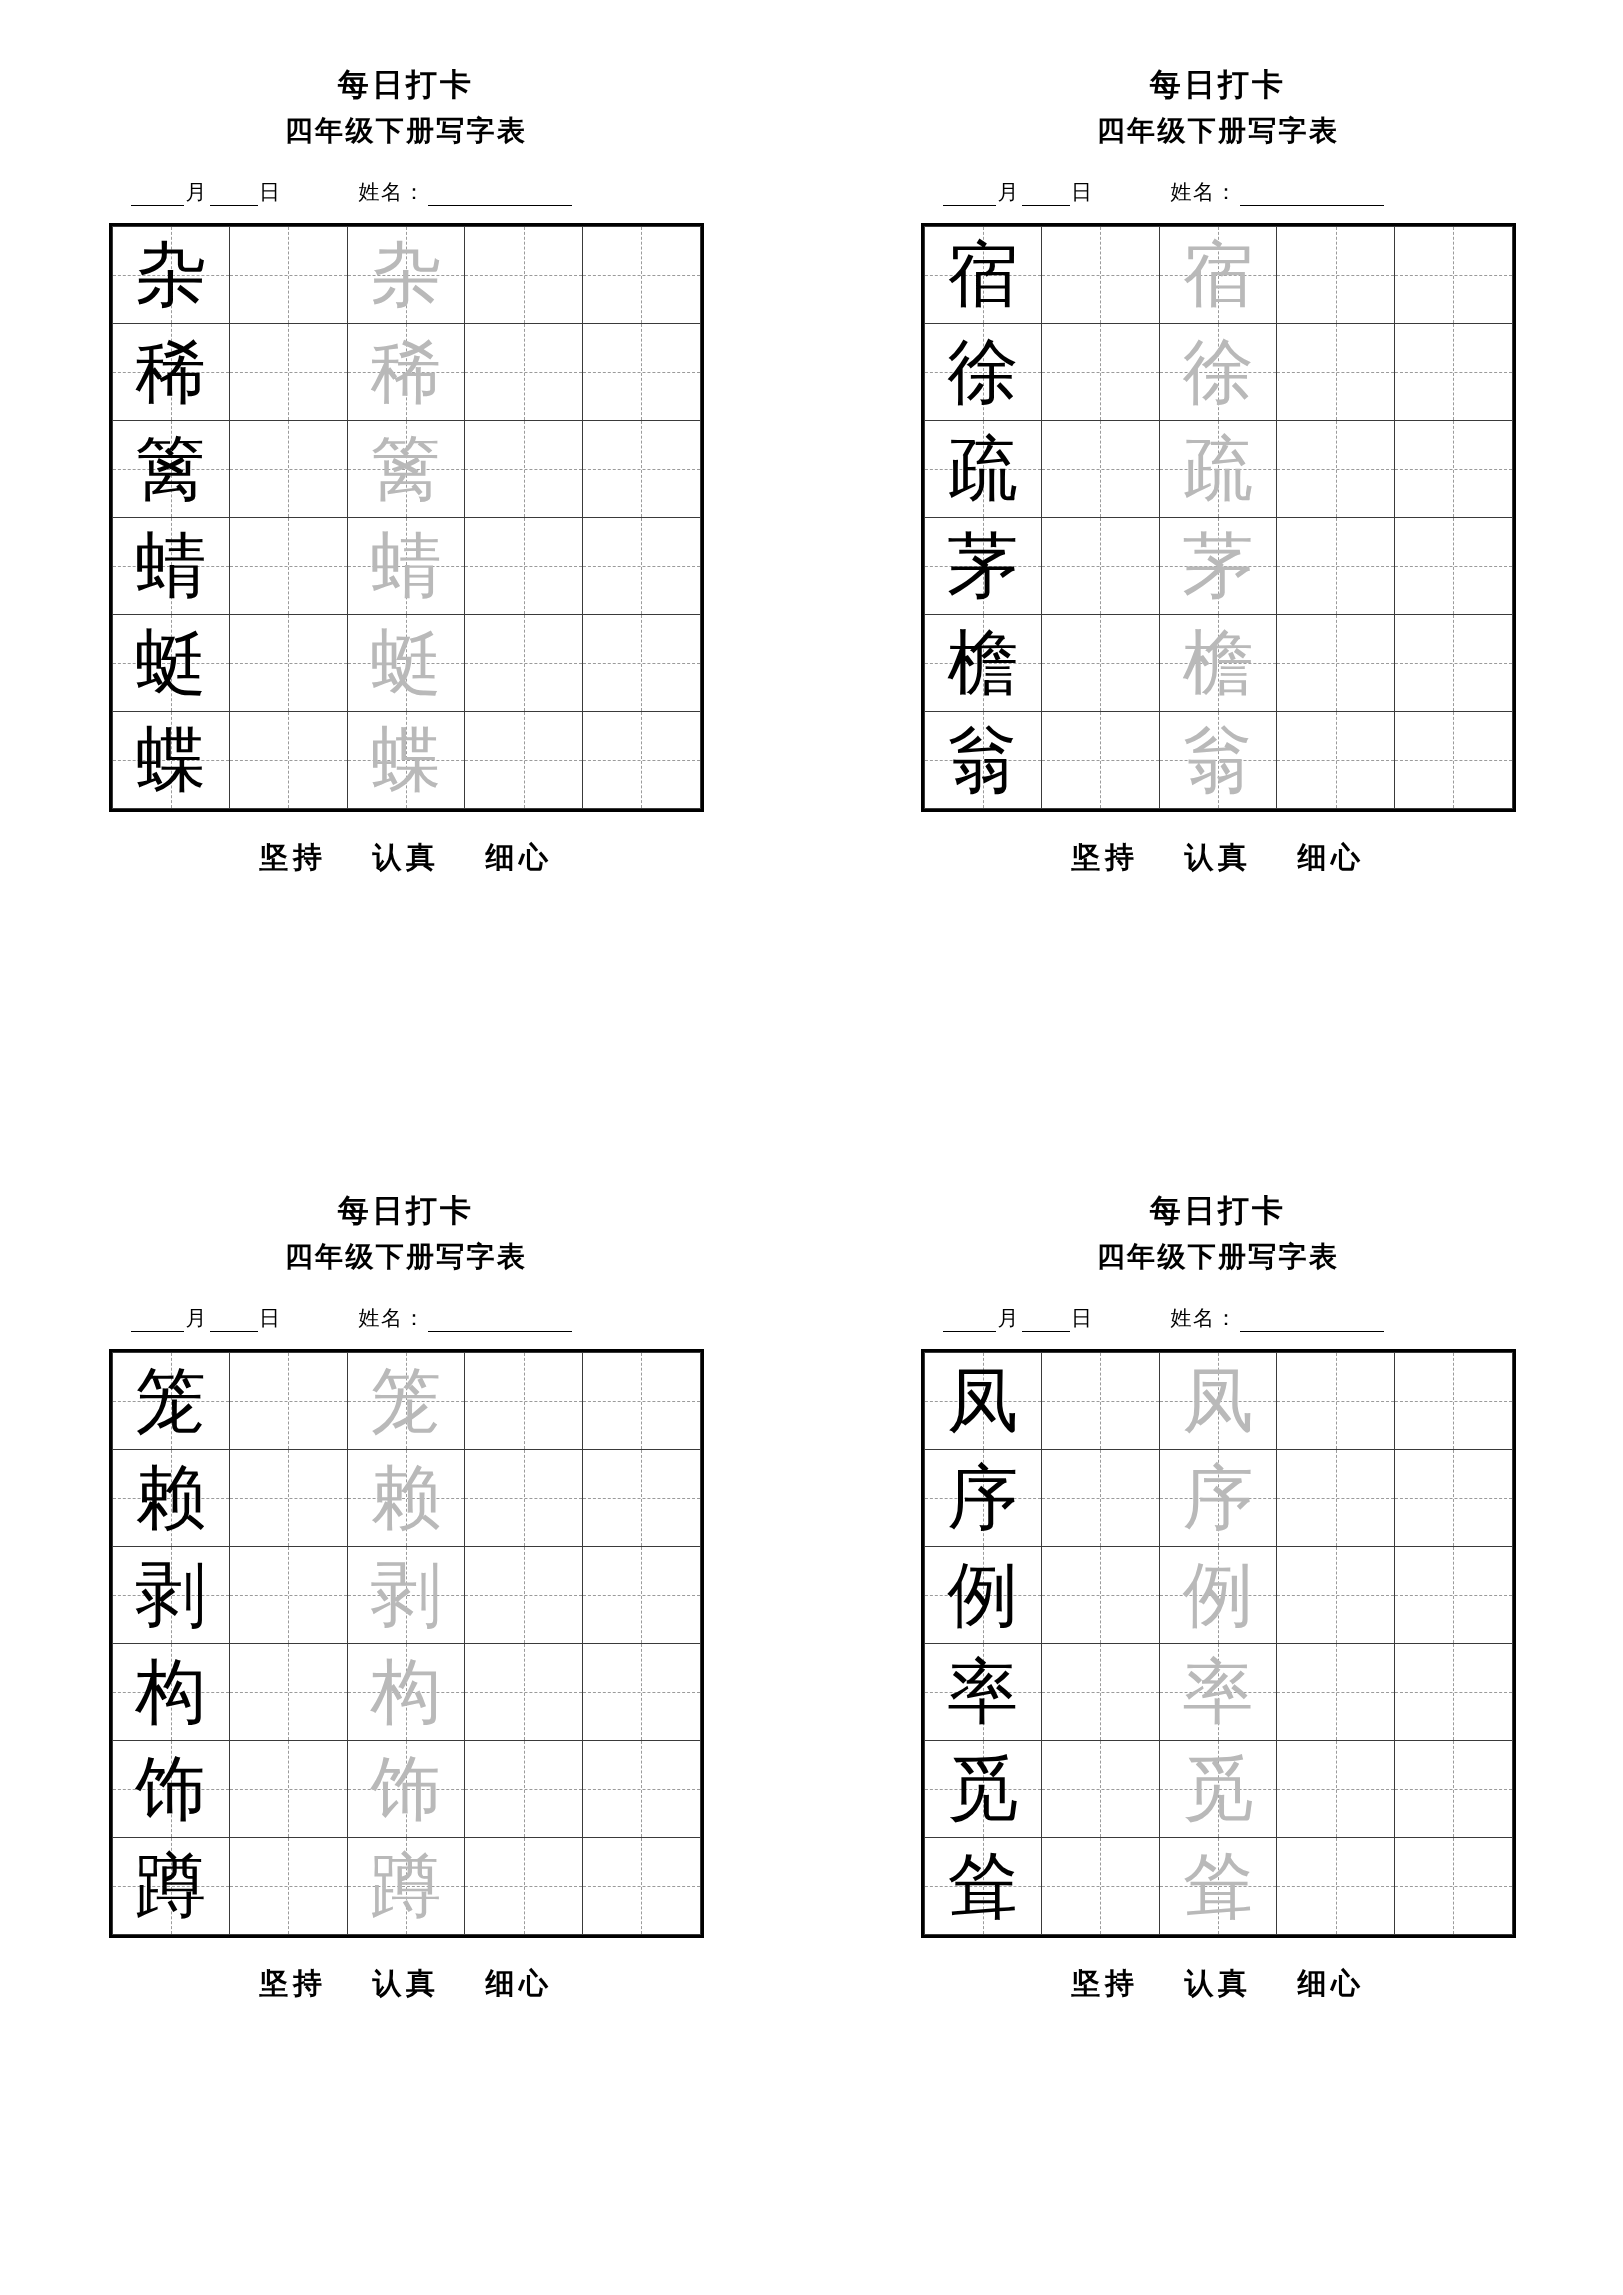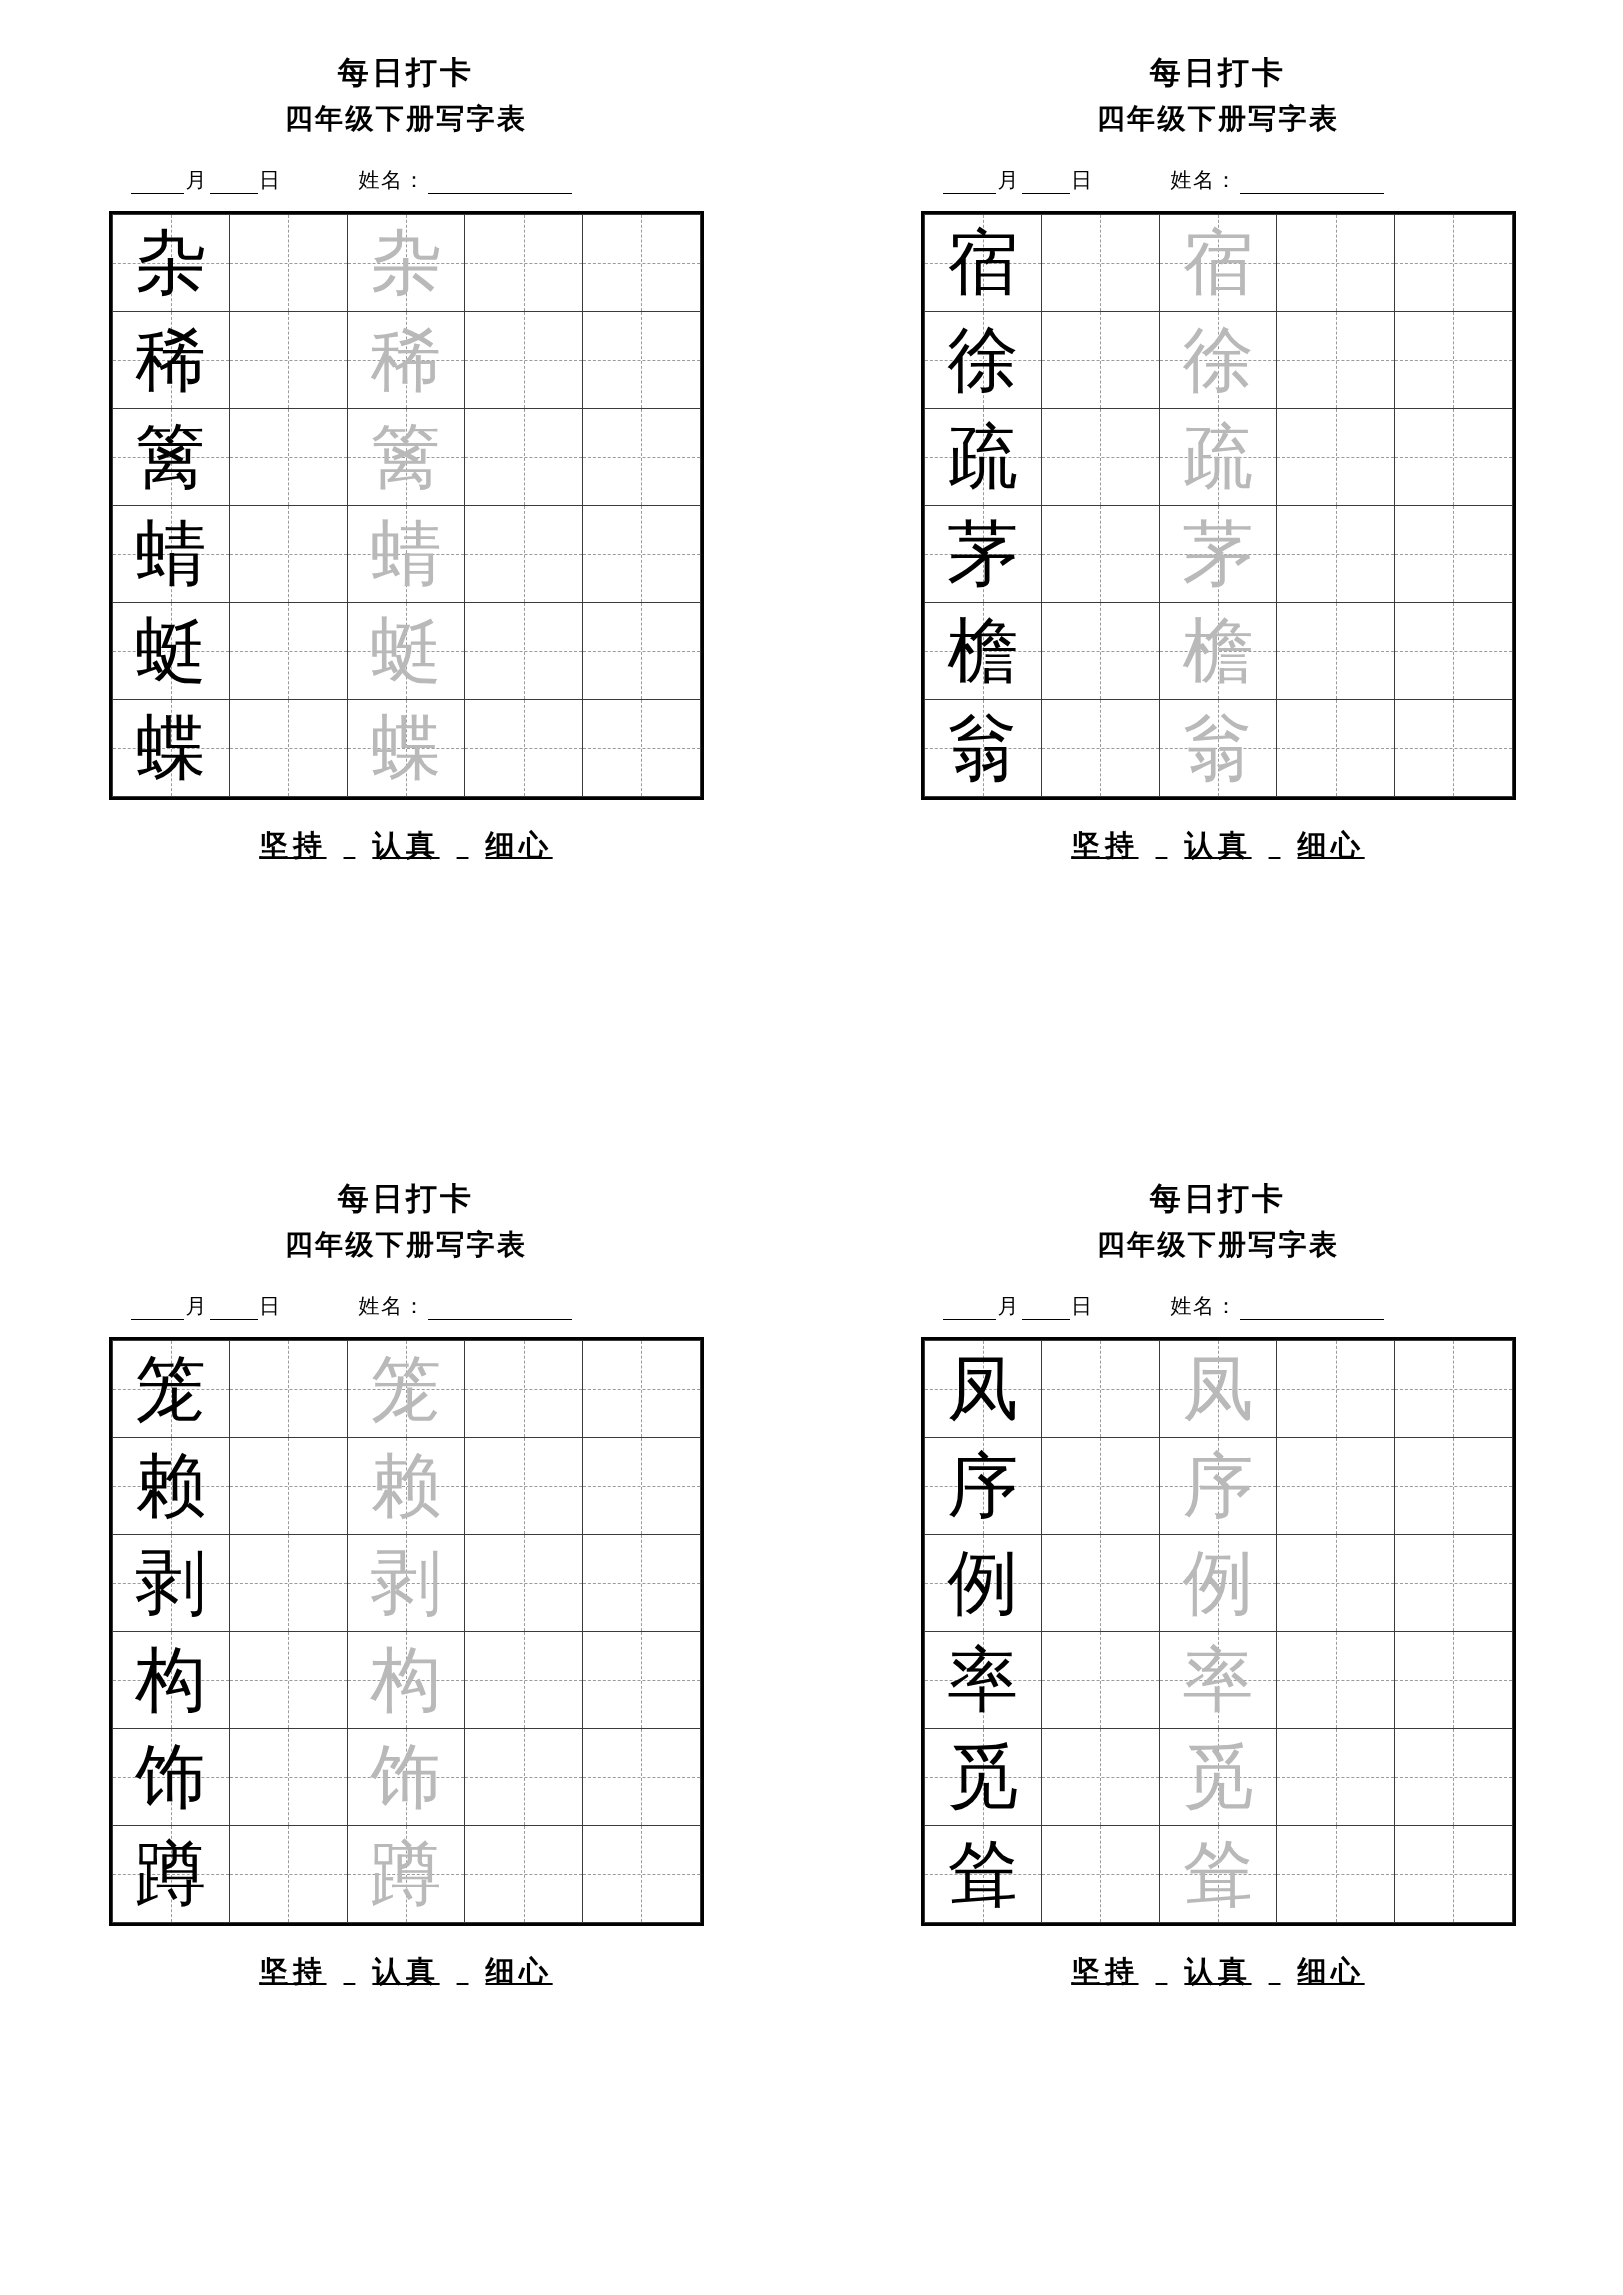--- a/index.html
+++ b/index.html
@@ -18,21 +18,21 @@
   .sheet-grid {
     display: grid;
     grid-template-columns: 812px 812px;
     grid-template-rows: 1148px 1148px;
     width: 1623px;
     height: 2295px;
   }
   .sheet {
     position: relative;
     box-sizing: border-box;
-    padding: 0;
+    padding: 12px;
   }
   .sheet-inner {
     width: 642px;
     margin: 0 auto;
     position: relative;
   }
   .sheet.top .sheet-inner { padding-top: 56px; }
   .sheet.bottom .sheet-inner { padding-top: 34px; }
 
   .title-main {
@@ -125,21 +125,20 @@
   }
   .glyph.dark { color: #000000; }
   .glyph.faded { color: #b9b9b9; }
 
   .footer-row {
     text-align: center;
     font-size: 29px;
     font-weight: 700;
     letter-spacing: 4.6px;
     margin-top: 26px;
-    text-decoration: underline;
   }
   .footer-row span { margin: 0 17px; }
 </style>
 </head>
 <body>
 
 <div class="sheet-grid">
 
   <section class="sheet top">
     <div class="sheet-inner">

